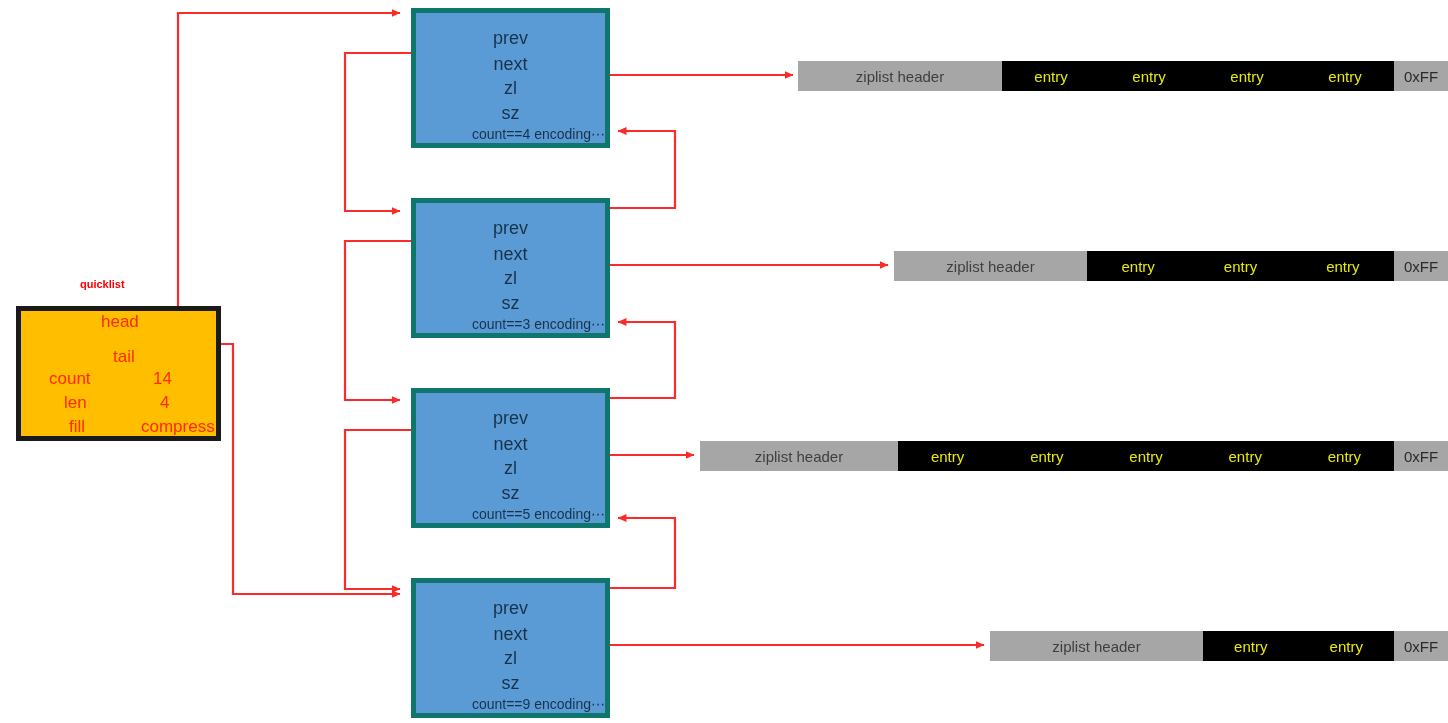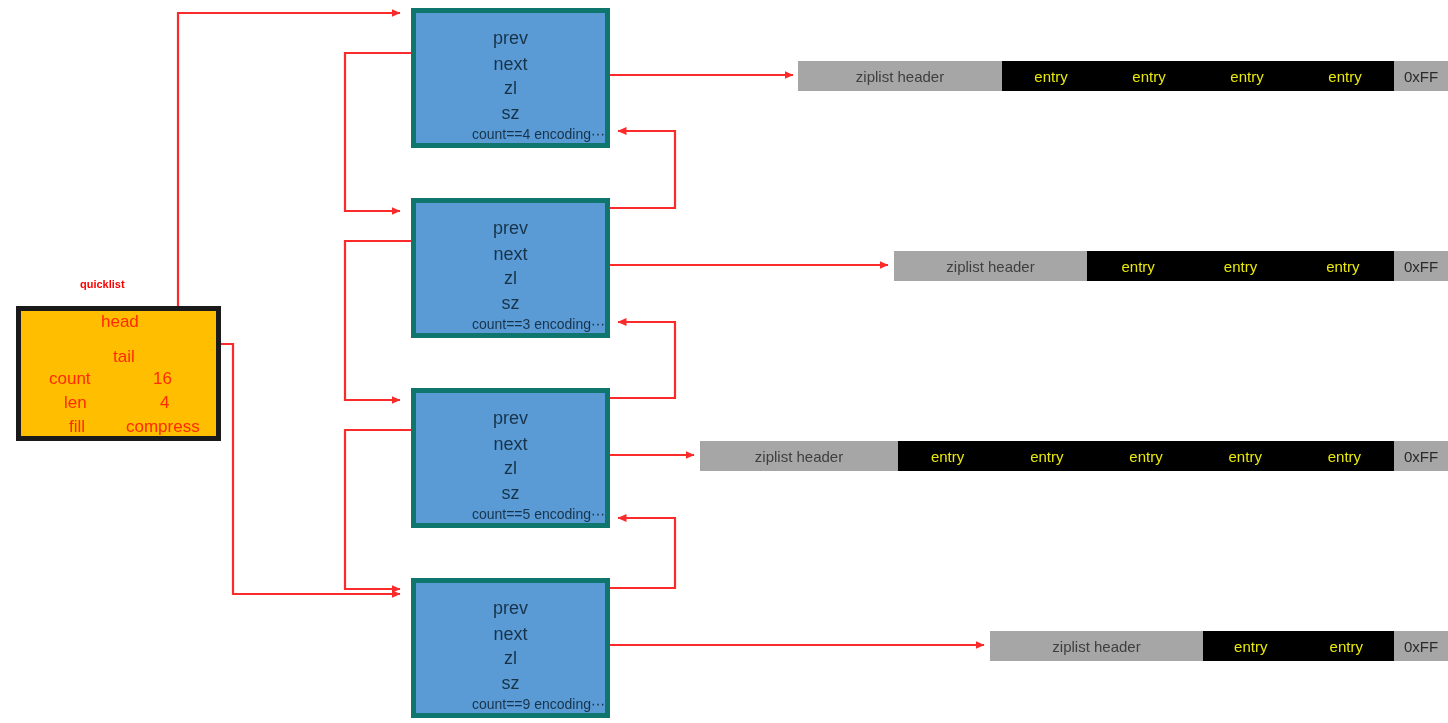--- a/index.html
+++ b/index.html
@@ -119,27 +119,27 @@
   </svg>
 
   <div class="qlist-title" style="left:80px;top:278px;">quicklist</div>
 
   <div class="qlist" style="left:16px;top:306px;width:205px;height:135px;">
     <div class="qrow" style="left:80px;top:1px;text-align:center;">head</div>
 
     <div class="qrow" style="left:92px;top:36px;">tail</div>
 
     <div class="qrow" style="left:28px;top:58px;">count</div>
-    <div class="qrow rightcol" style="left:132px;top:58px;">16</div>
+    <div class="qrow rightcol" style="left:132px;top:58px;">14</div>
 
     <div class="qrow" style="left:43px;top:82px;">len</div>
     <div class="qrow rightcol" style="left:139px;top:82px;">4</div>
 
     <div class="qrow" style="left:48px;top:106px;">fill</div>
-    <div class="qrow rightcol" style="left:105px;top:106px;">compress</div>
+    <div class="qrow rightcol" style="left:120px;top:106px;">compress</div>
   </div>
 
   <div class="node" style="left:411px;top:8px;width:199px;height:140px;">
     <div class="node-field" style="top:15px;">prev</div>
     <div class="node-field" style="top:41px;">next</div>
     <div class="node-field" style="top:65px;">zl</div>
     <div class="node-field" style="top:90px;">sz</div>
     <div class="node-footer">count==4  encoding⋯</div>
   </div>
 

